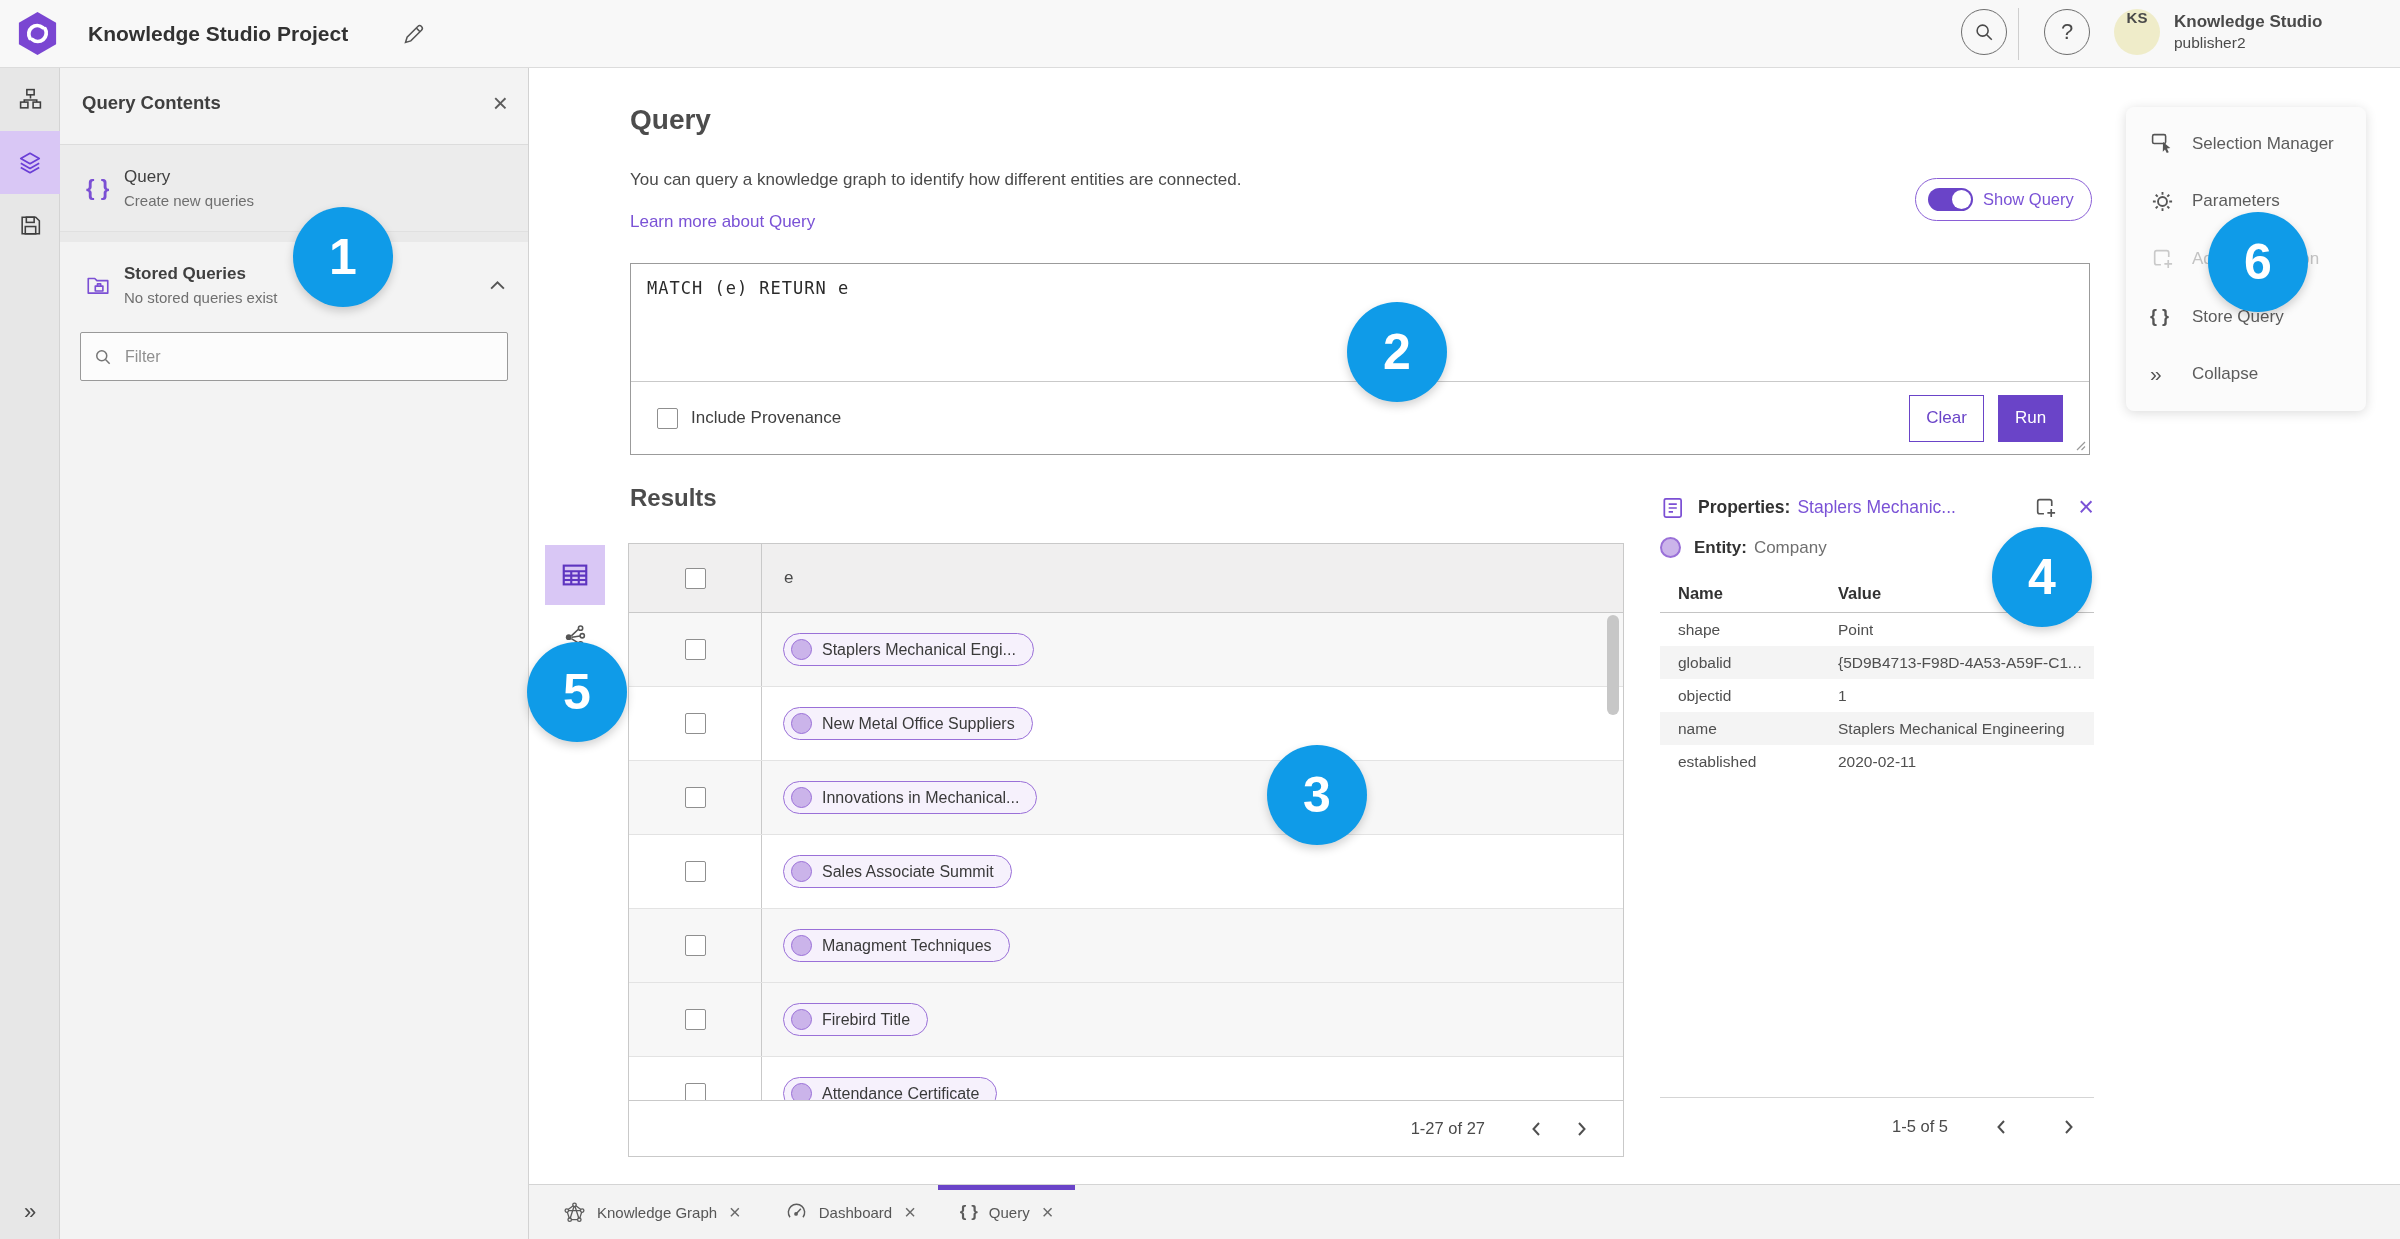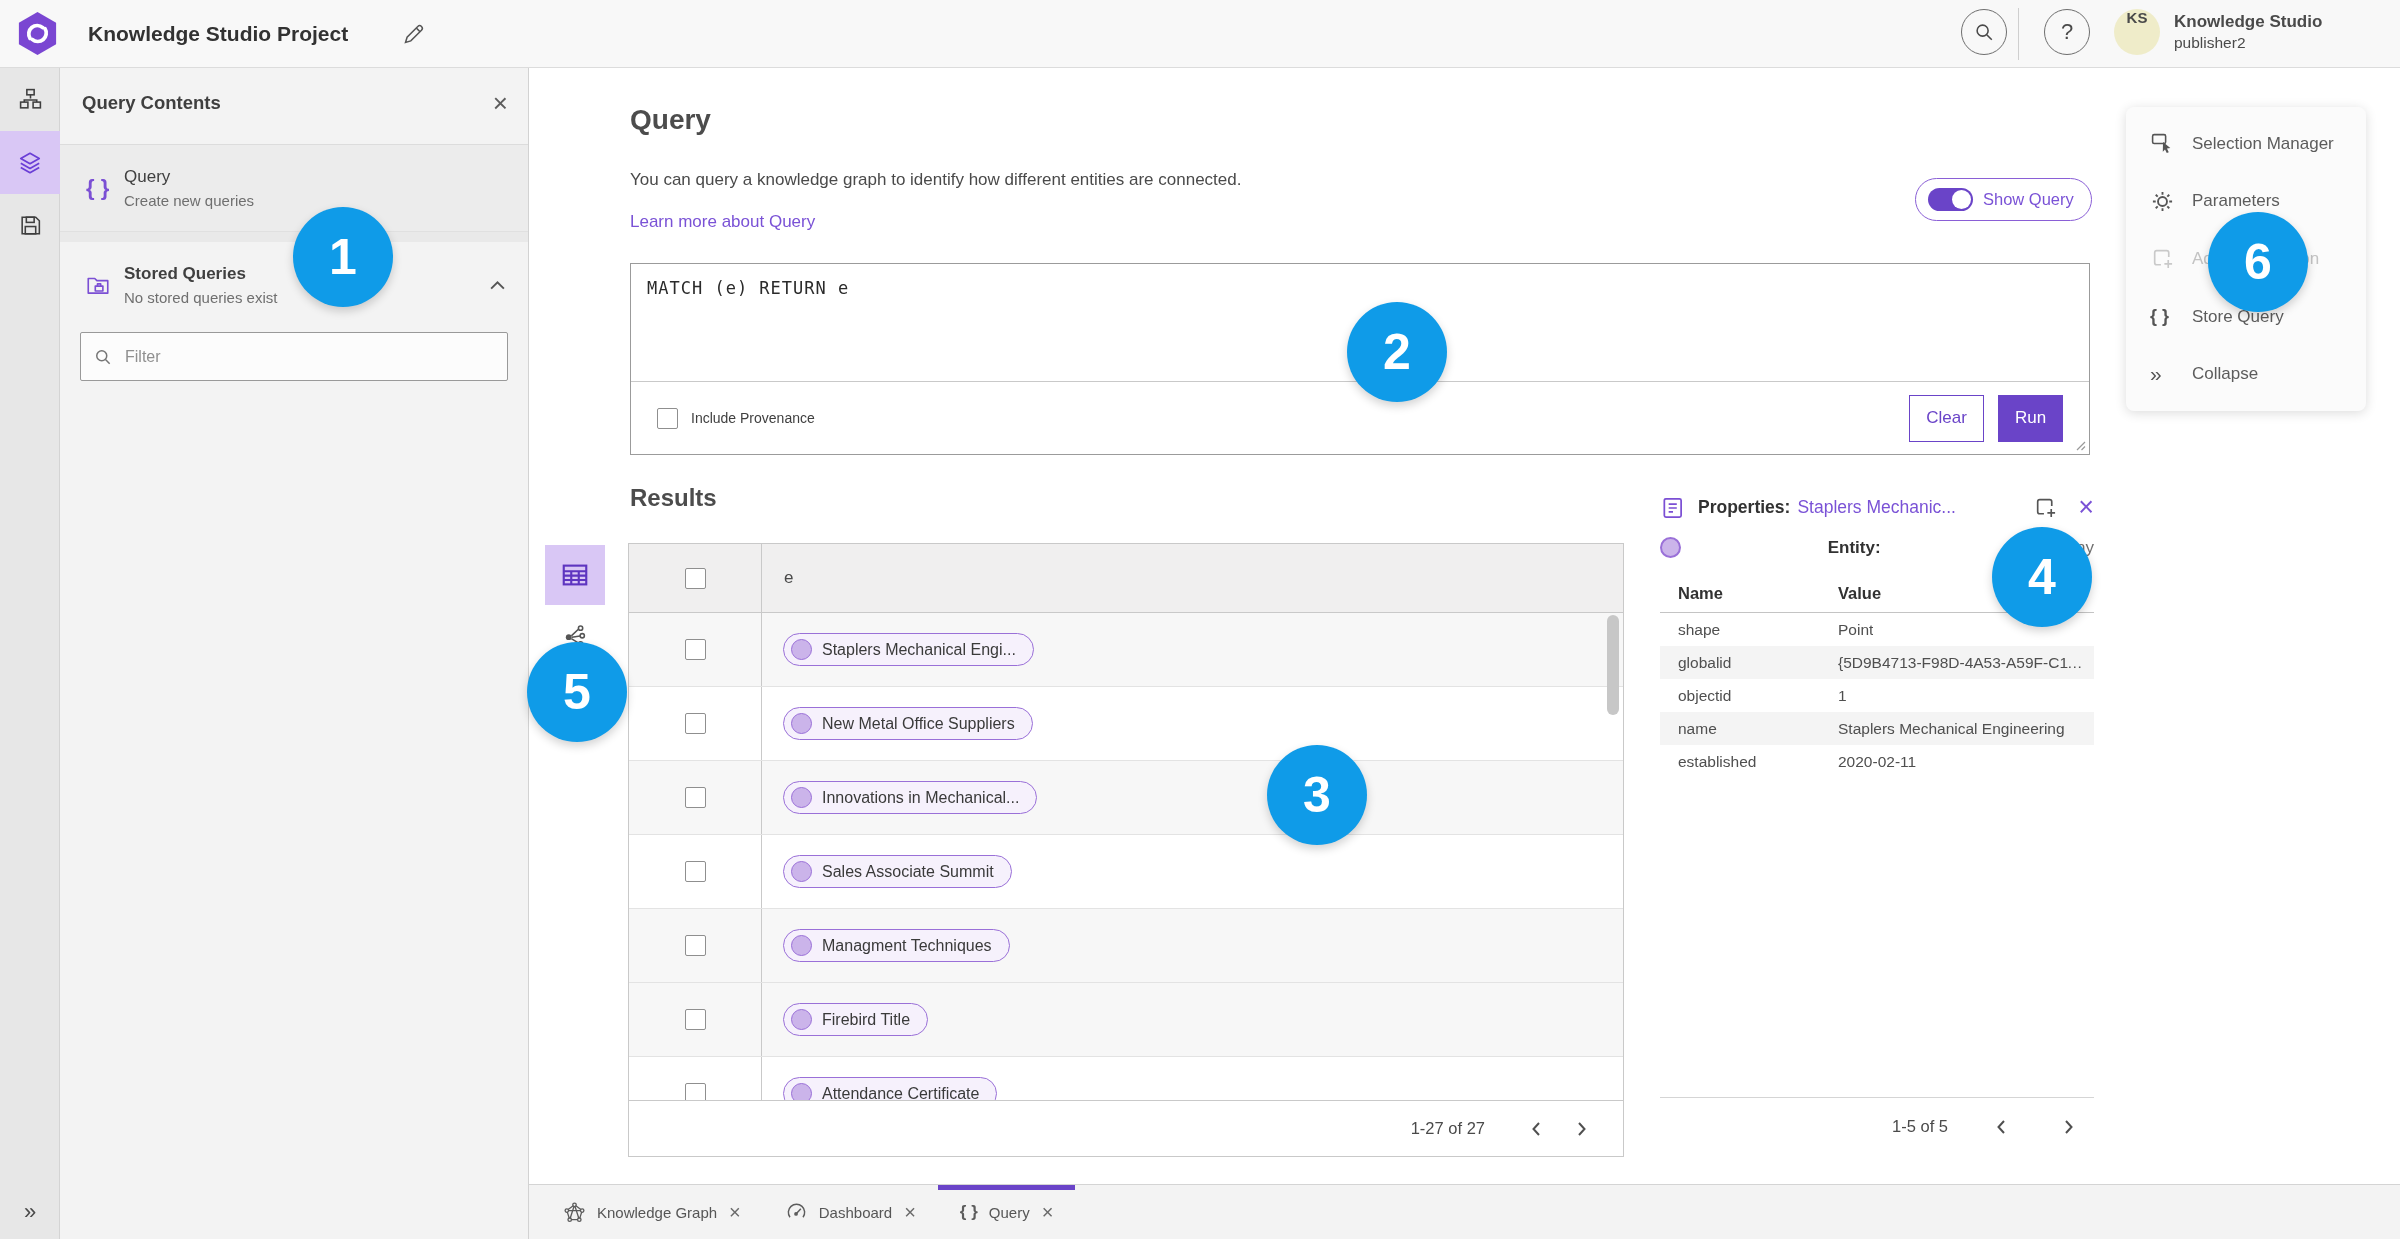--- a/index.html
+++ b/index.html
@@ -57,21 +57,21 @@
   .toggle-pill{position:absolute;left:1915px;top:178px;width:177px;height:43px;border:1px solid #8a5fd6;border-radius:22px;display:flex;align-items:center;padding:0 12px;cursor:pointer;background:#fff;}
   .switch{width:45px;height:23px;border-radius:12px;background:var(--purple);position:relative;}
   .switch .knob{position:absolute;right:2px;top:2px;width:19px;height:19px;border-radius:50%;background:#fff;}
   .toggle-label{font-size:16.5px;color:var(--link);margin-left:10px;}
 
   .editor{position:absolute;left:630px;top:263px;width:1460px;height:192px;border:1px solid #9b9b9b;background:#fff;}
   .editor-text{position:relative;height:118px;border-bottom:1px solid #c9c9c9;padding:14px 16px;font-family:"DejaVu Sans Mono","Liberation Mono",monospace;font-size:17px;color:#2b2b2b;letter-spacing:1px;white-space:pre;cursor:text;}
   .resize-corner{position:absolute;right:3px;bottom:3px;color:#9a9a9a;}
   .editor-foot{height:72px;display:flex;align-items:center;padding:0 26px;}
   .cbx{width:21px;height:21px;border:1px solid #8f8f8f;background:#fff;border-radius:2px;flex:0 0 auto;cursor:pointer;}
-  .prov-label{font-size:14px;color:#3f3f3f;margin-left:13px;}
+  .prov-label{font-size:17px;color:#3f3f3f;margin-left:13px;}
   .spacer{flex:1;}
   .btn-clear{width:75px;height:47px;border:1px solid var(--purple);background:#fff;color:var(--purple);font-size:17px;font-family:inherit;cursor:pointer;}
   .btn-run{width:65px;height:47px;border:none;background:var(--purple);color:#fff;font-size:17px;font-family:inherit;margin-left:14px;cursor:pointer;}
 
   .h2{position:absolute;left:630px;top:484px;font-size:24px;font-weight:700;color:#4c4c4c;}
   .viewbtn{position:absolute;display:flex;align-items:center;justify-content:center;cursor:pointer;}
   .viewbtn.table{left:545px;top:545px;width:60px;height:60px;background:var(--lav);color:#5b2dbd;}
   .viewbtn.graph{left:551px;top:613px;width:48px;height:44px;color:#555;}
 
   
@@ -93,21 +93,21 @@
   .rt-foot .pg-btn:first-of-type{margin-left:30px;}
 
   
   .props{position:absolute;left:1660px;top:494px;width:434px;}
   .pr-head{display:flex;align-items:center;}
   .pr-head .picon{color:var(--icon-purple);}
   .pr-title{font-size:17.5px;font-weight:700;color:var(--txt-dark);margin-left:12px;}
   .pr-link{font-size:17.5px;color:var(--link);margin-left:7px;white-space:nowrap;overflow:hidden;text-overflow:ellipsis;max-width:200px;cursor:pointer;}
   .pr-add{margin-left:auto;color:#555;cursor:pointer;}
   .pr-close{font-size:27px;color:var(--link);margin-left:20px;cursor:pointer;line-height:1;}
-  .pr-entity{display:flex;align-items:center;margin-top:16px;justify-content:space-between;}
+  .pr-entity{display:flex;align-items:center;margin-top:16px;}
   .pr-entity .dot{width:21px;height:21px;border-radius:50%;background:#cbb4ea;border:2px solid var(--chip-border);}
   .pr-entity .elabel{font-size:17px;font-weight:700;color:var(--txt-dark);margin-left:13px;}
   .pr-entity .etype{font-size:17px;color:var(--txt-gray);margin-left:7px;}
   .ptab{margin-top:26px;}
   .ptab-head{display:flex;padding:0 0 9px 18px;border-bottom:1px solid #c4c4c4;font-size:16.5px;font-weight:700;color:var(--txt-dark);}
   .ptab-head .nc{width:160px;}
   .prow{display:flex;align-items:center;height:33px;padding-left:18px;font-size:15.5px;color:#4f4f4f;}
   .prow.alt{background:#f4f4f4;}
   .prow .nc{width:160px;flex:0 0 auto;}
   .prow .vc{white-space:nowrap;overflow:hidden;text-overflow:ellipsis;max-width:250px;}

